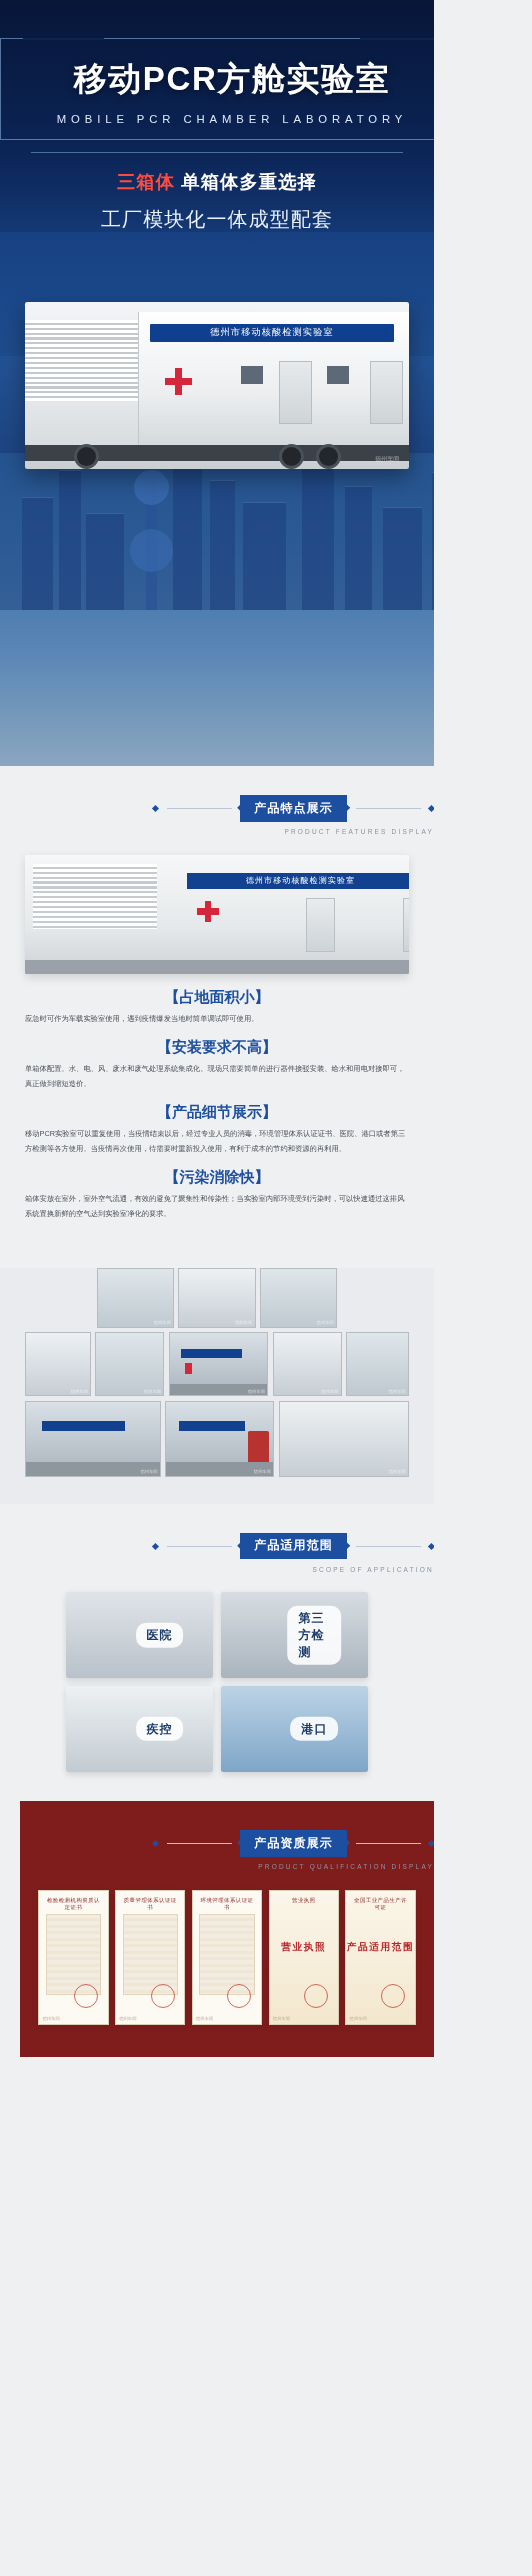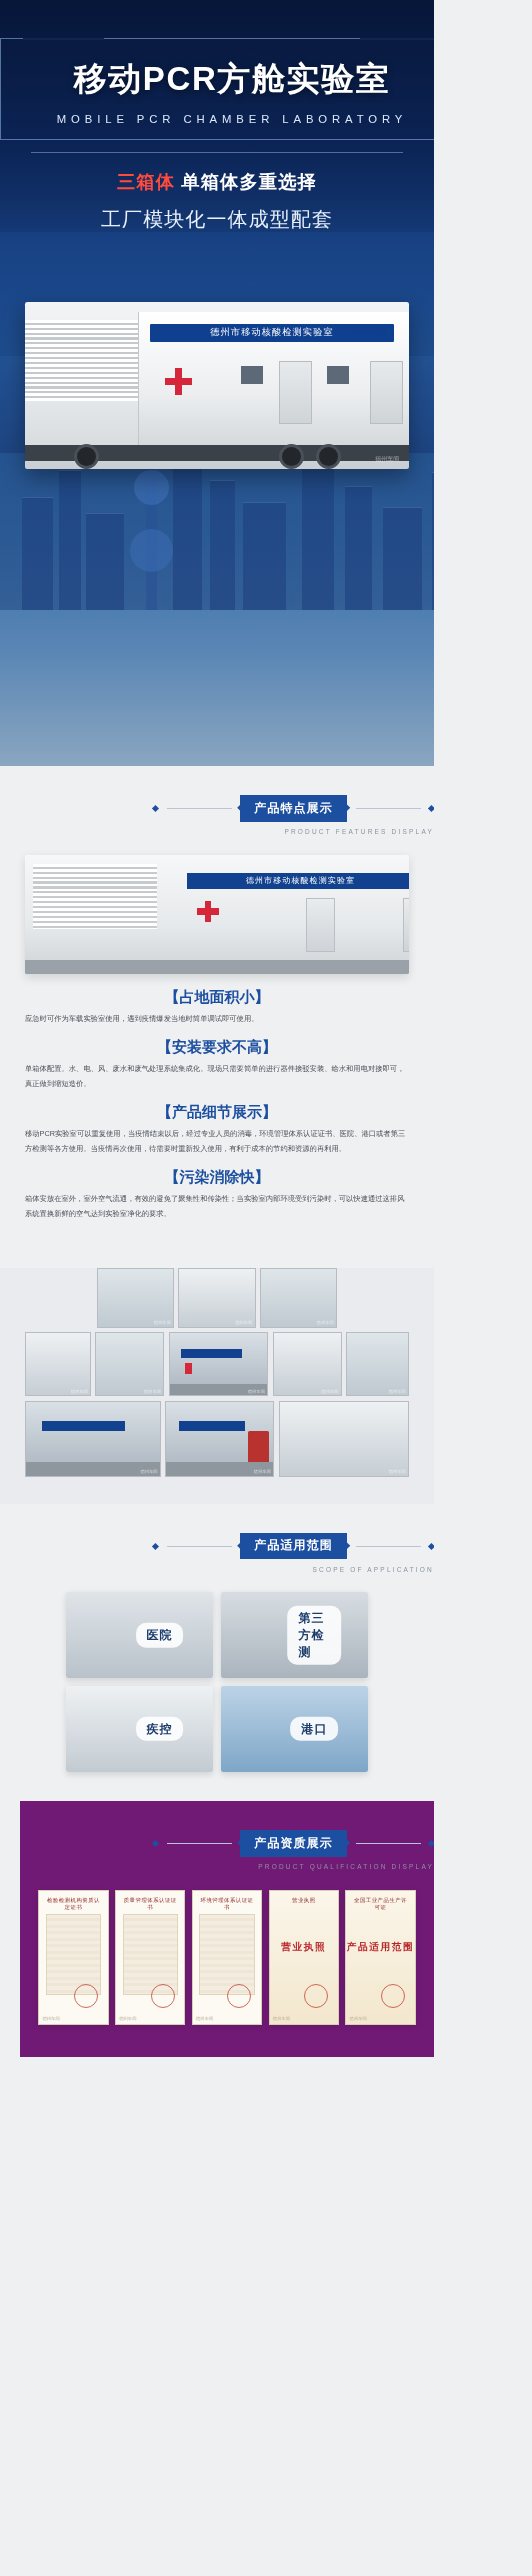--- a/index.html
+++ b/index.html
@@ -217,21 +217,21 @@
   .scope-card.c2 { background: linear-gradient(180deg,#d7dde2 0%, #aab4bd 100%); }
   .scope-card.c3 { background: linear-gradient(180deg,#eef1f3 0%, #c3cbd2 100%); }
   .scope-card.c4 { background: linear-gradient(180deg,#bcd3e6 0%, #7ea6c8 100%); }
   .scope-label {
     position:absolute; left: 50%; top: 50%; transform: translate(-50%,-50%);
     background: rgba(255,255,255,.88); color:#1b3b6b; font-size: 12px; font-weight:bold;
     padding: 3.8px 10.8px; letter-spacing: 1.1px; border-radius: 10px; margin-left: 20px;
   }
 
   
-  .qual { background:#701a75; padding-bottom: 32px; margin-left: 20px; }
+  .qual { background:#7f1d1d; padding-bottom: 32px; margin-left: 20px; }
   .cert-row { display:flex; gap: 6.5px; margin: 14px 18.3px 0; }
   .cert {
     flex: 1; height: 135px; background:#fdfaf3; border: 0.5px solid #d9cfb6;
     position: relative; overflow:hidden; box-shadow: 0 2.2px 6.5px rgba(0,0,0,.10);
   }
   .cert .cert-head {
     margin: 6.5px 5.4px 3.2px; text-align:center; font-size: 5.4px; color:#8a1d1d; letter-spacing: 0.5px;
   }
   .cert .cert-body {
     margin: 0 6.5px; height: 81px; background: repeating-linear-gradient(180deg,#f3ece0 0 3.2px,#efe6d6 3.2px 6.5px);

